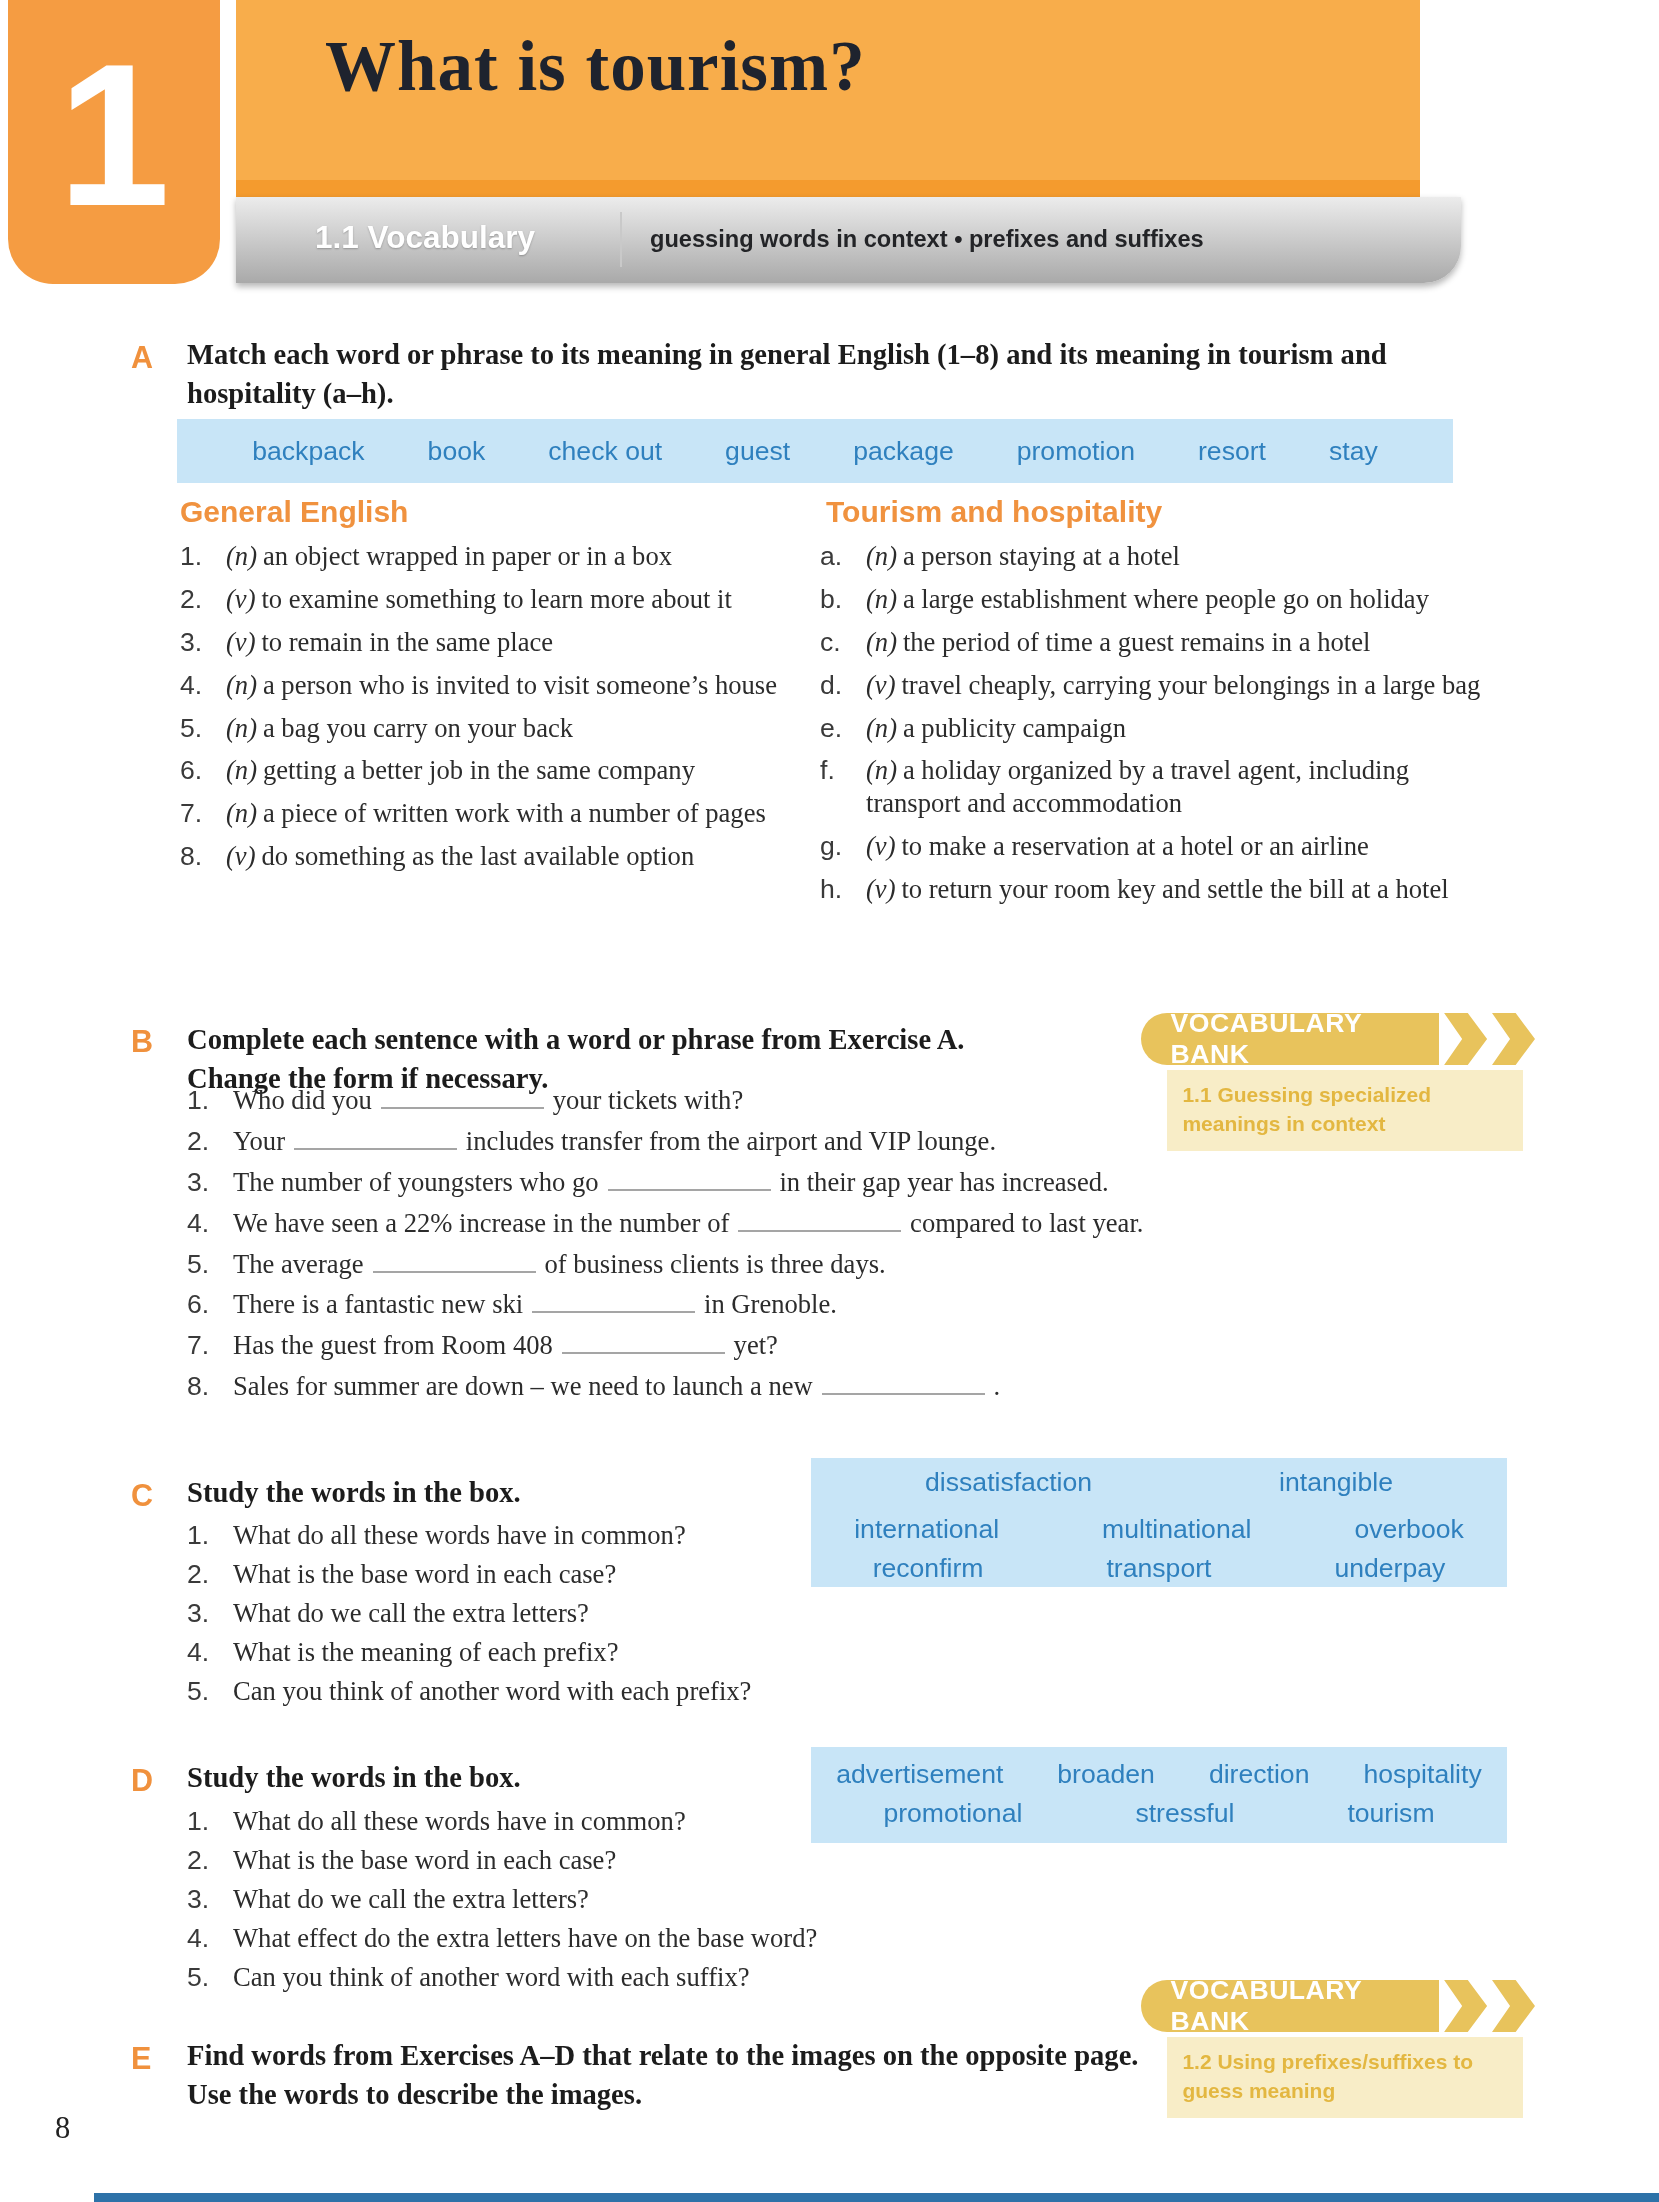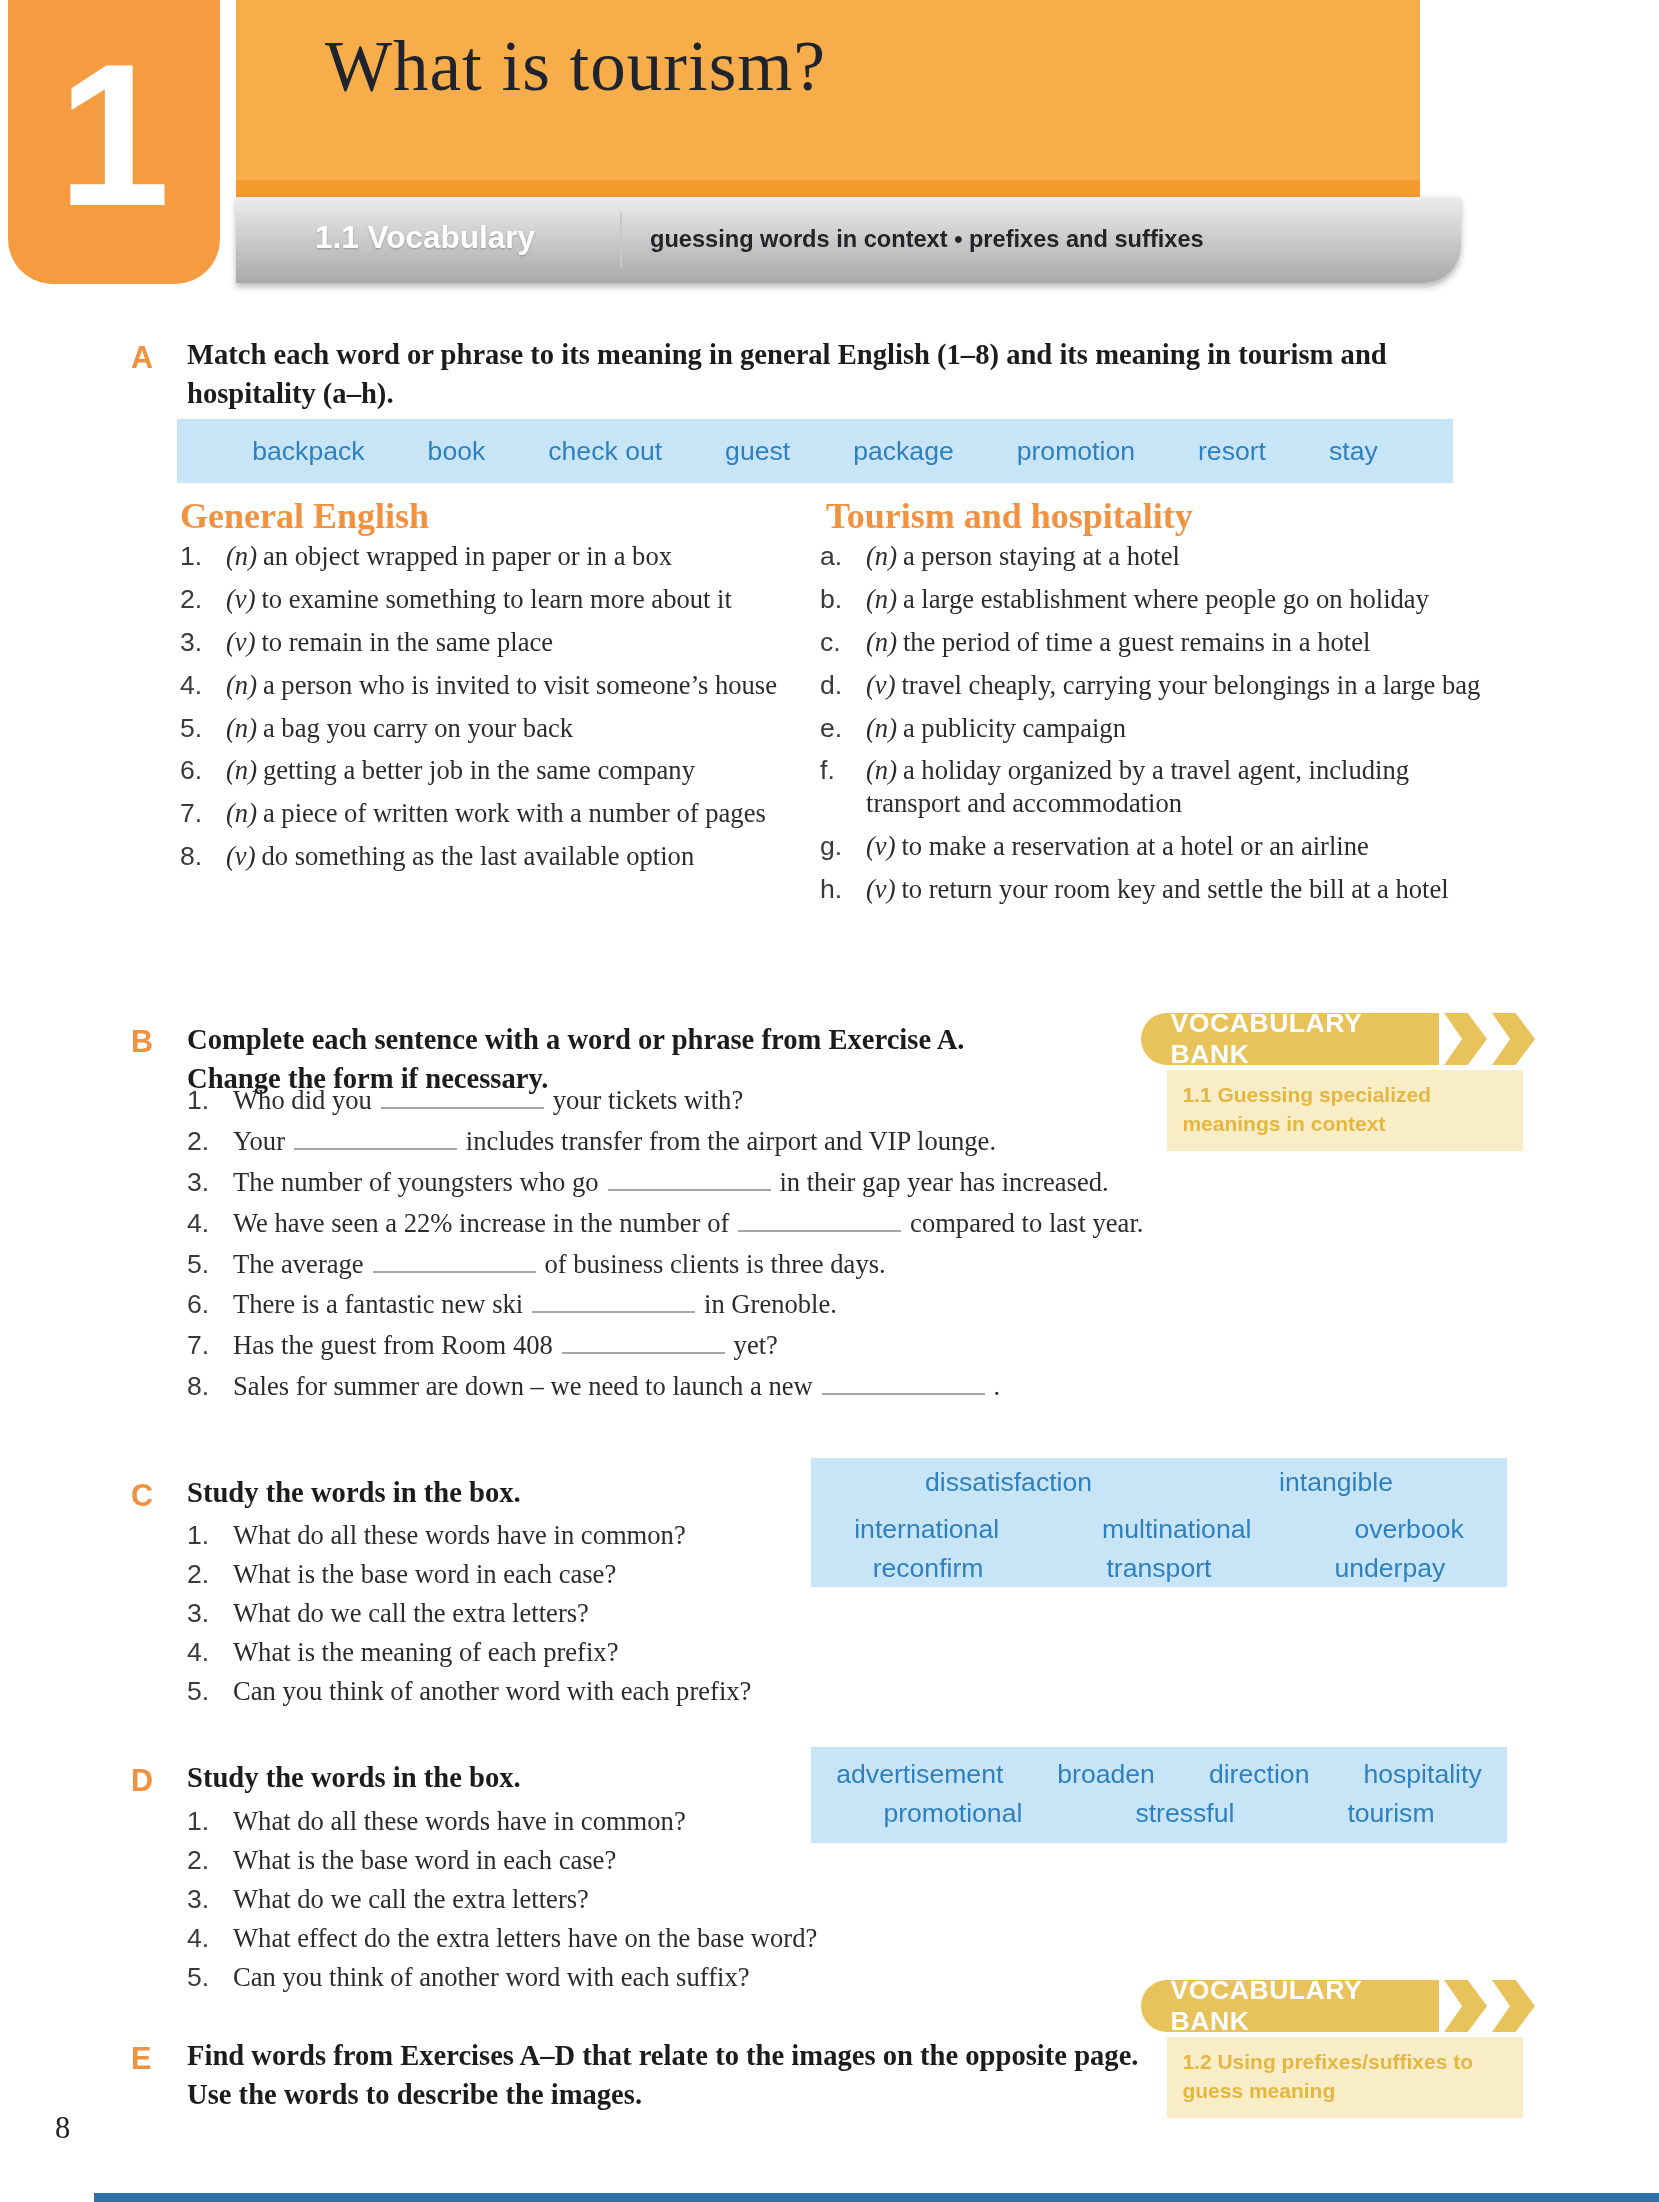--- a/index.html
+++ b/index.html
@@ -4,40 +4,40 @@
 <style>
   html,body{margin:0;padding:0;background:#fff;}
   body{width:1660px;height:2203px;position:relative;font-family:"Liberation Serif","DejaVu Serif",serif;color:#262626;overflow:hidden;}
   .abs{position:absolute;}
 
   
   .unit-tab{left:7.9px;top:0;width:212px;height:284px;background:#F59C42;border-radius:0 0 45px 45px;display:flex;align-items:center;justify-content:center;}
   .unit-num{font-family:"Liberation Sans","DejaVu Sans",sans-serif;font-weight:700;font-size:202px;color:#fff;line-height:1;margin-top:-13.8px;}
   .header-main{left:236px;top:0;width:1184px;height:197px;background:#F8AD4B;}
   .header-strip{position:absolute;left:0;bottom:0;width:100%;height:16.7px;background:#F49B2E;}
-  .page-title{position:absolute;left:89px;top:25.6px;font-size:71px;font-weight:400;color:#1e232e;letter-spacing:1px;}
+  .page-title{position:absolute;left:89px;top:25.6px;font-size:71px;font-weight:700;color:#1e232e;letter-spacing:1px;}
   .lesson-bar{left:236px;top:197px;width:1225px;height:86px;background:linear-gradient(#ececec,#a9a9a9);border-radius:0 0 37px 0;box-shadow:0 3.9px 6.9px rgba(0,0,0,.28);}
   .lesson-name{position:absolute;left:79px;top:21.7px;font-family:"Liberation Sans","DejaVu Sans",sans-serif;font-weight:700;font-size:31.5px;color:#fff;text-shadow:0 1px 2px rgba(0,0,0,.25);}
   .lesson-divider{position:absolute;left:384px;top:14.8px;width:2px;height:55px;background:#c9c9c9;}
   .lesson-sub{position:absolute;left:414px;top:28.6px;font-family:"Liberation Sans","DejaVu Sans",sans-serif;font-weight:700;font-size:23.6px;color:#232427;}
 
   
   .ex-letter{font-family:"Liberation Sans","DejaVu Sans",sans-serif;font-weight:700;font-size:30.5px;color:#F0913D;}
   .instruction{font-weight:700;font-size:28.6px;line-height:39px;color:#1c1c1c;}
 
   
   .word-box{background:#C8E5F7;font-family:"Liberation Sans","DejaVu Sans",sans-serif;color:#2F80BE;font-size:26.6px;}
   .word-box .row{display:flex;justify-content:center;align-items:center;line-height:39px;}
   .wb-a{left:177px;top:419px;width:1276px;height:64px;display:flex;align-items:center;justify-content:center;gap:63px;}
   .wb-c{left:811px;top:1458px;width:696px;height:129px;padding-top:4.9px;box-sizing:border-box;}
   .wb-c .r1{gap:187px;} .wb-c .r2{gap:103px;margin-top:8px;} .wb-c .r3{gap:123px;}
   .wb-d{left:811px;top:1747px;width:696px;height:96px;padding-top:7.9px;box-sizing:border-box;}
   .wb-d .r1{gap:54px;} .wb-d .r2{gap:113px;}
 
-  .col-heading{font-family:Liberation Serif, serif;font-weight:700;font-size:36px;color:#F0923F;}
+  .col-heading{font-family:Liberation Sans, sans-serif;font-weight:700;font-size:30px;color:#F0923F;}
 
   
   .match-list{font-size:26.6px;line-height:33px;color:#2c2c2c;}
   .match-item{display:flex;margin-bottom:9.9px;}
   .match-item .num{width:46px;flex:none;font-family:"Liberation Sans","DejaVu Sans",sans-serif;color:#3a3a3a;}
   .match-item .pos{font-style:italic;margin-right:5.9px;}
   .ml-left{left:180px;top:540px;width:606px;}
   .ml-right{left:820px;top:540px;width:662px;}
 
   

